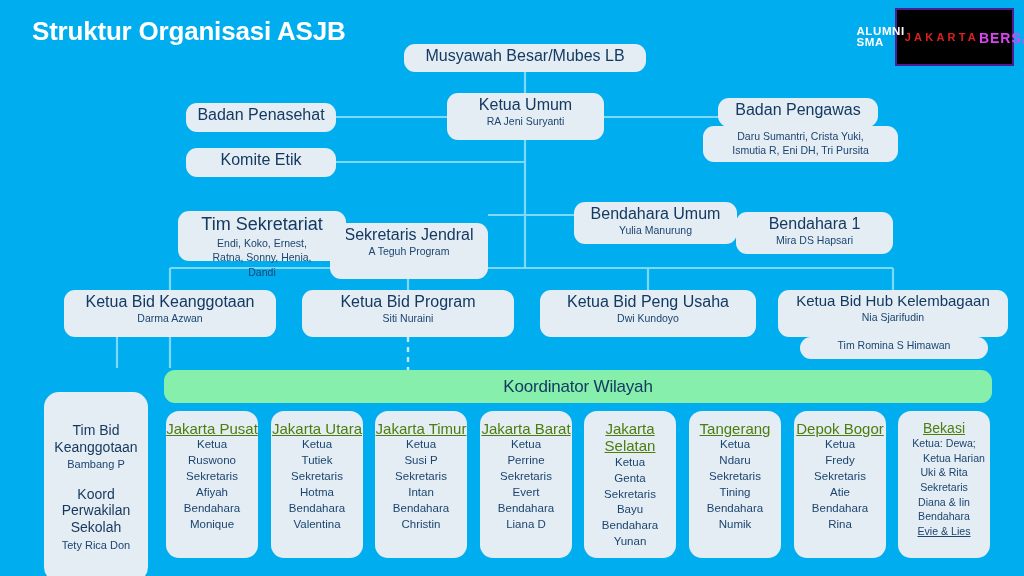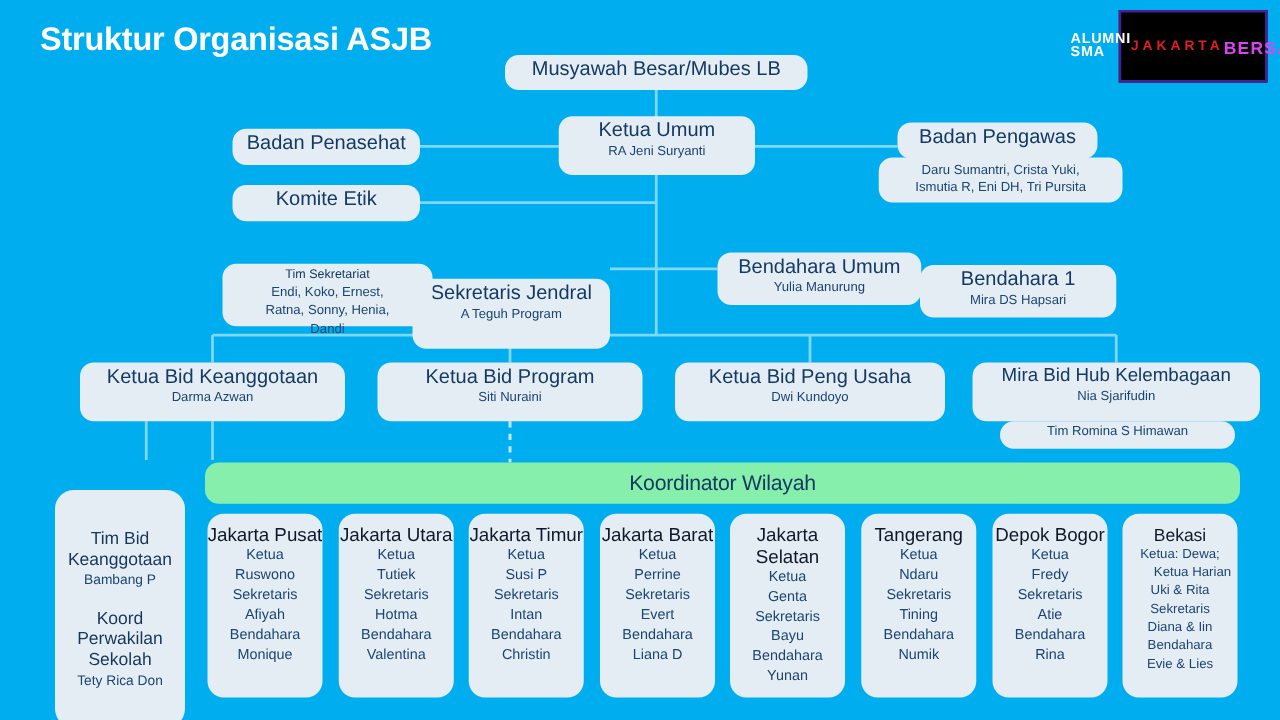--- a/index.html
+++ b/index.html
@@ -64,21 +64,21 @@
   #koor span{font-size:17px;color:#163a62;letter-spacing:-0.2px;}
 
   
   .region{
     position:absolute;z-index:4;
     background:#E4EDF3;border-radius:13px;
     box-sizing:border-box;
     display:flex;flex-direction:column;align-items:center;
     padding-top:9px;text-align:center;
   }
-  .region .rname{font-size:15px;color:#0f172a;line-height:1.16;}
+  .region .rname{font-size:15px;color:#4d7c0f;line-height:1.16;text-decoration:underline;}
   .region .rline{font-size:11.5px;color:#1b4470;line-height:1.38;}
 
   
   #timbid{
     position:absolute;z-index:4;
     background:#E4EDF3;border-radius:15px;
     box-sizing:border-box;
     display:flex;flex-direction:column;align-items:center;justify-content:center;
     text-align:center;padding:6px;
   }
@@ -160,21 +160,21 @@
   <div class="node" style="left:703px;top:126px;width:195px;height:36px;">
     <div class="t2 wrap" style="margin-top:0;">Daru Sumantri, Crista Yuki, Ismutia R, Eni DH, Tri Pursita</div>
   </div>
 
   <div class="node" style="left:330px;top:199px;width:158px;height:56px;margin-top:24px;">
     <div class="t1">Sekretaris Jendral</div>
     <div class="t2">A Teguh Program</div>
   </div>
 
   <div class="node" style="left:178px;top:211px;width:168px;height:50px;">
-    <div class="t1" style="font-size:10px;">Tim Sekretariat</div>
+    <div class="t1" style="font-size:18px;">Tim Sekretariat</div>
     <div class="t2 wrap">Endi, Koko, Ernest, Ratna, Sonny, Henia, Dandi</div>
   </div>
 
   <div class="node" style="left:574px;top:202px;width:163px;height:42px;">
     <div class="t1">Bendahara Umum</div>
     <div class="t2">Yulia Manurung</div>
   </div>
 
   <div class="node" style="left:736px;top:212px;width:157px;height:42px;">
     <div class="t1">Bendahara 1</div>
@@ -190,21 +190,21 @@
     <div class="t1">Ketua Bid Program</div>
     <div class="t2">Siti Nuraini</div>
   </div>
 
   <div class="node" style="left:540px;top:290px;width:216px;height:47px;">
     <div class="t1">Ketua Bid Peng Usaha</div>
     <div class="t2">Dwi Kundoyo</div>
   </div>
 
   <div class="node" style="left:778px;top:290px;width:230px;height:47px;">
-    <div class="t1" style="font-size:15px;">Mira Bid Hub Kelembagaan</div>
+    <div class="t1" style="font-size:15px;">Ketua Bid Hub Kelembagaan</div>
     <div class="t2">Nia Sjarifudin</div>
   </div>
 
   <div class="node" style="left:800px;top:337px;width:188px;height:22px;">
     <div class="t2" style="margin-top:0;">Tim Romina S Himawan</div>
   </div>
 
   <div id="koor" style="left:164px;top:370px;width:828px;height:33px;">
     <span>Koordinator Wilayah</span>
   </div>
@@ -286,17 +286,17 @@
         <div class="rline">Rina</div>
       </div>
       <div class="region" style="left: 898px; top: 411px; width: 92px; height: 147px;">
         <div class="rname" style="font-size: 14px;">Bekasi</div>
         <div class="rline" style="font-size: 10.6px;">Ketua: Dewa;</div>
         <div class="rline" style="font-size: 10.6px; padding-left: 20px;">Ketua Harian</div>
         <div class="rline" style="font-size: 10.6px;">Uki &amp; Rita</div>
         <div class="rline" style="font-size: 10.6px;">Sekretaris</div>
         <div class="rline" style="font-size: 10.6px;">Diana &amp; Iin</div>
         <div class="rline" style="font-size: 10.6px;">Bendahara</div>
-        <div class="rline" style="font-size: 10.6px;">Evie &amp; Lies</div>
+        <div class="rline" style="font-size: 10.6px; text-decoration: underline;">Evie &amp; Lies</div>
       </div>
     </div>
 
 </div>
 
 </body></html>

